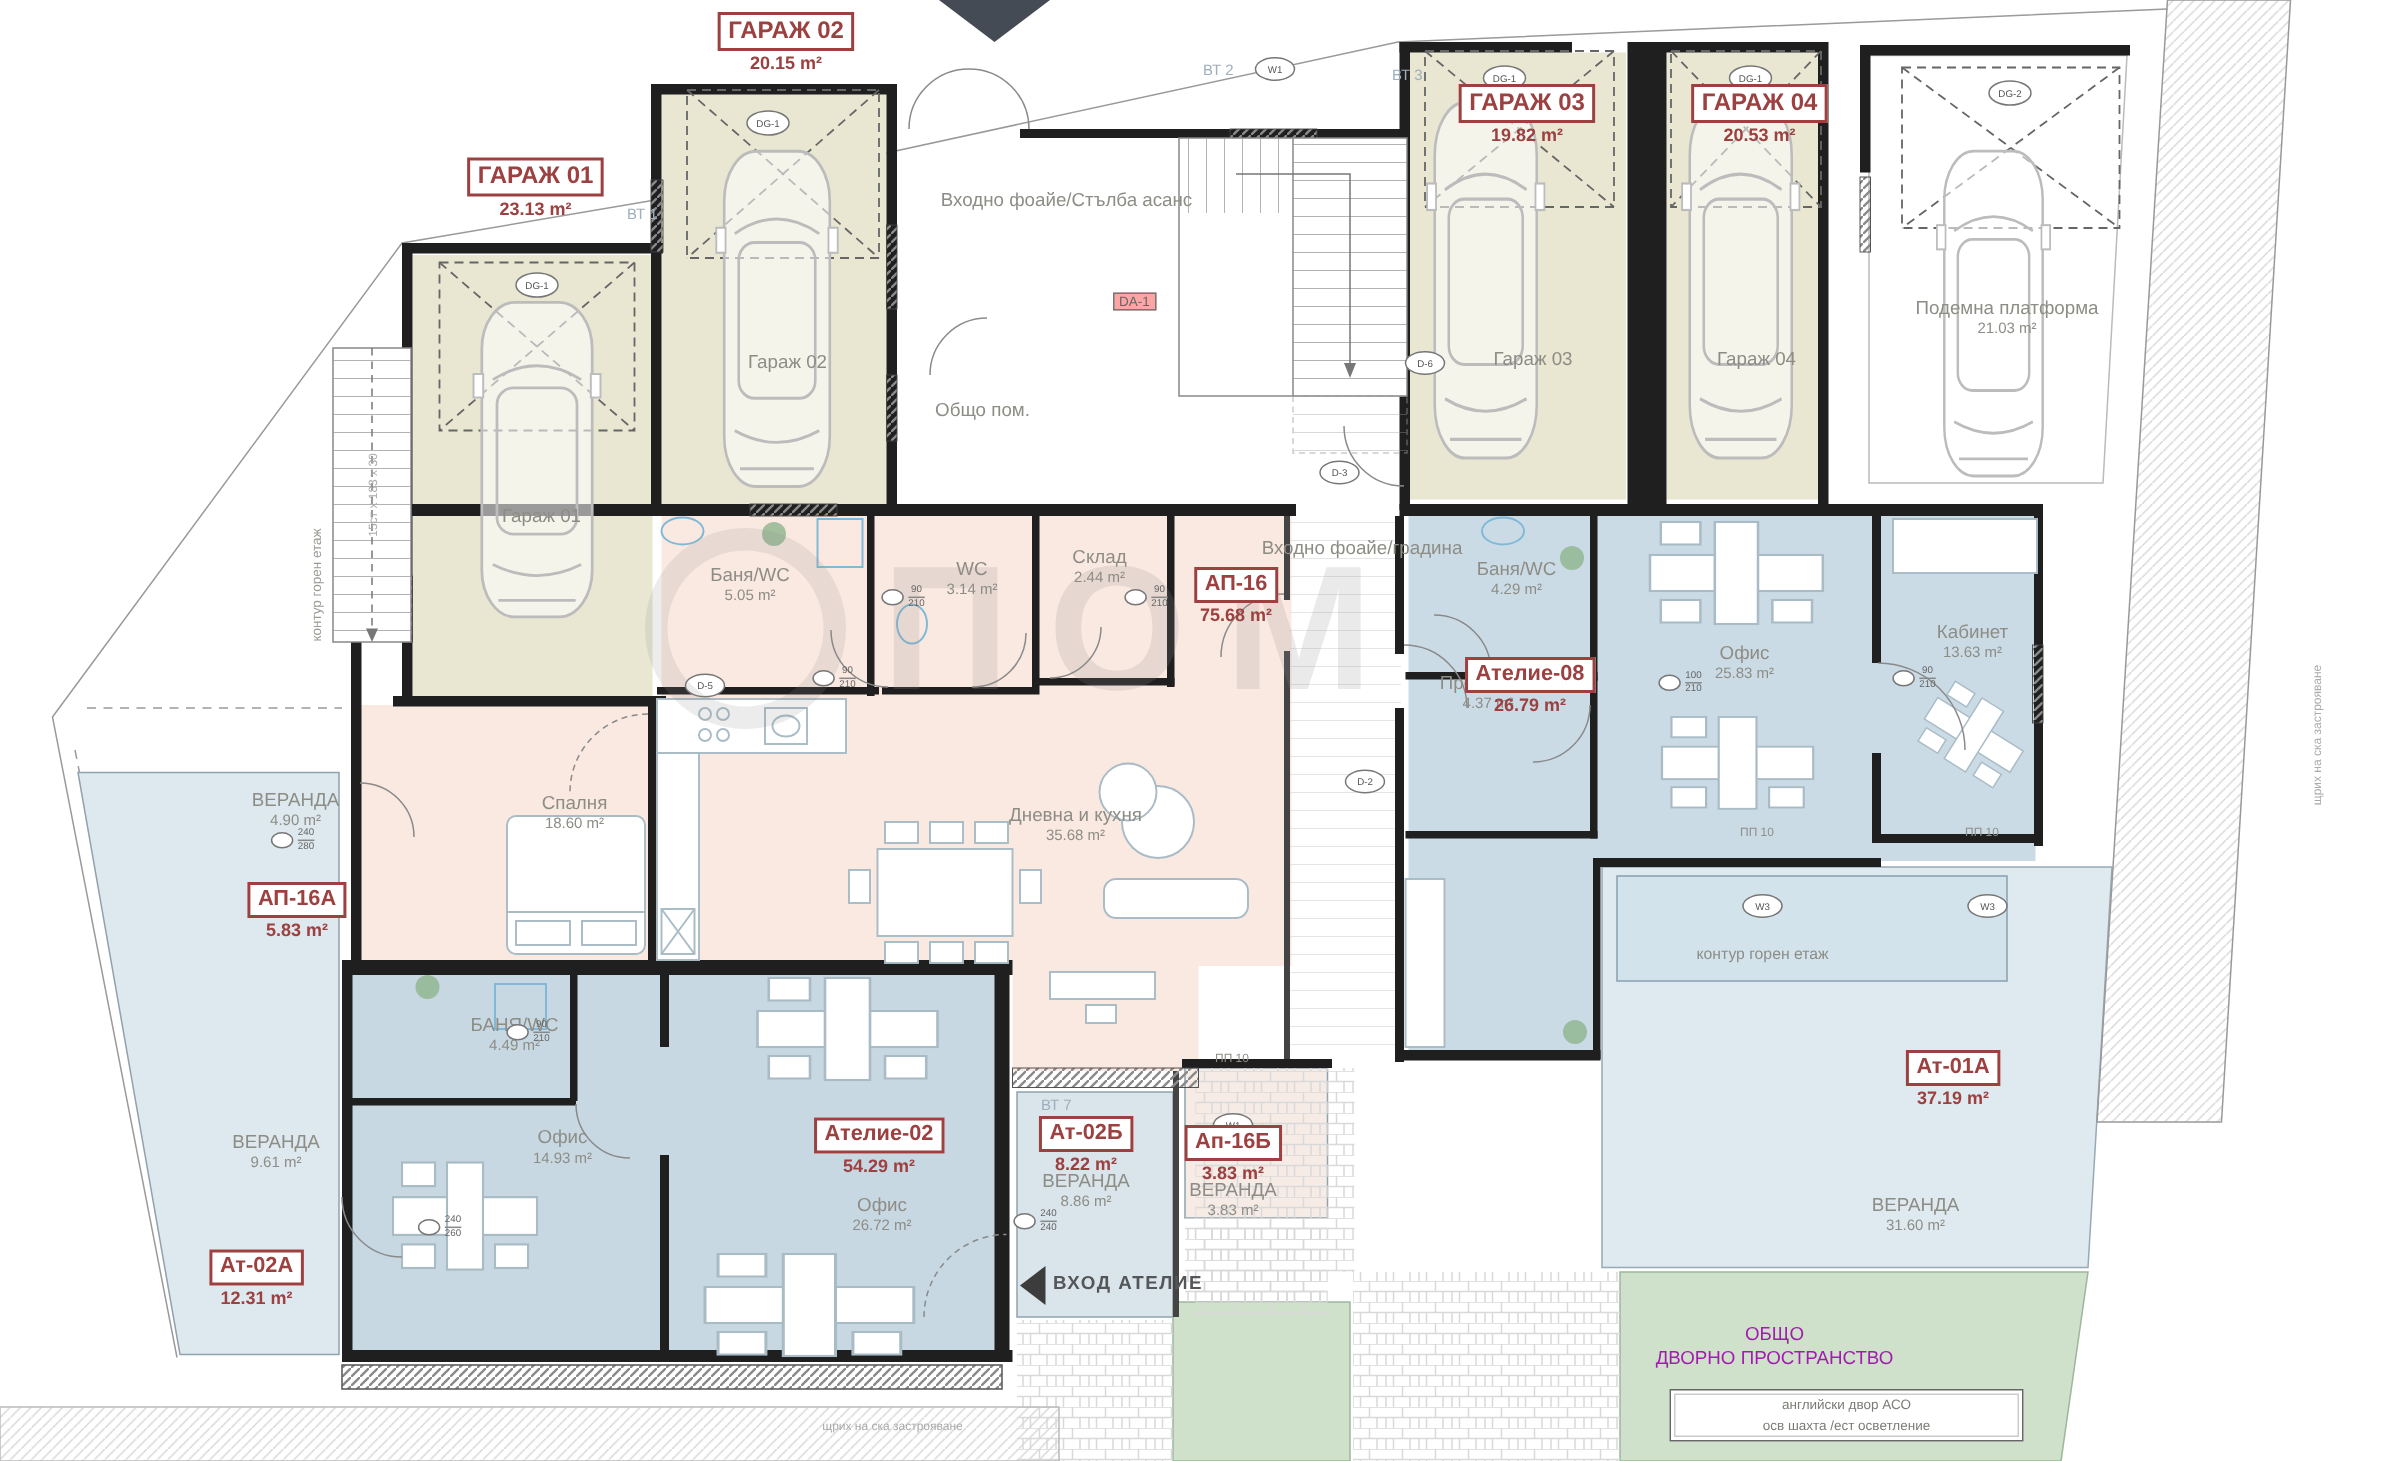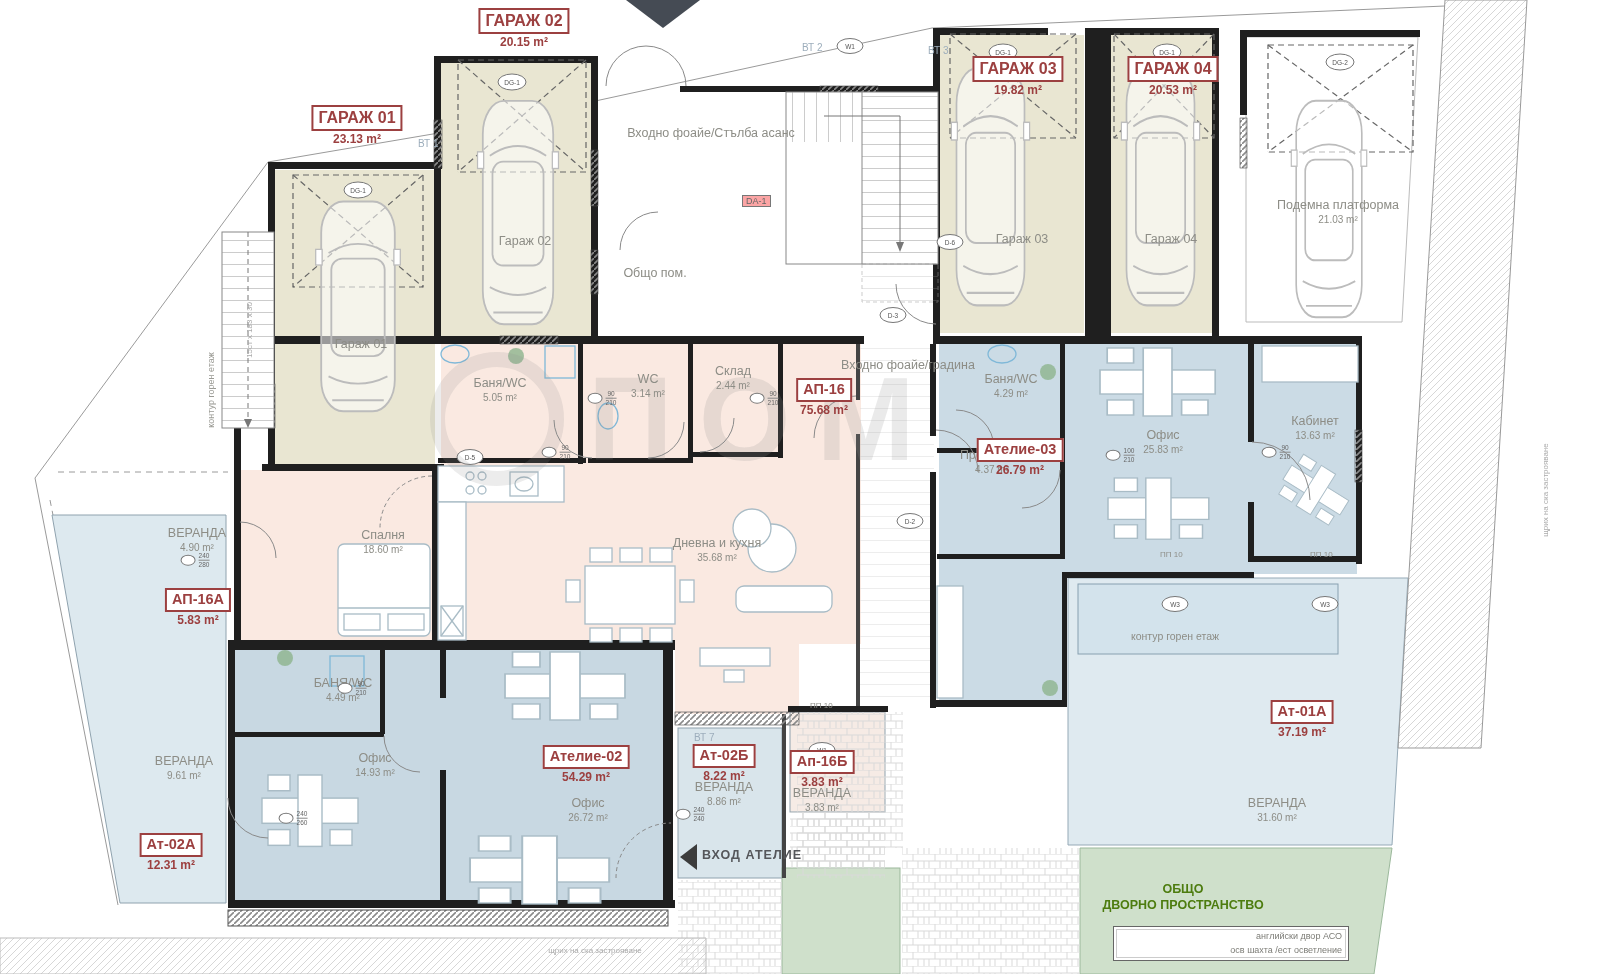--- a/index.html
+++ b/index.html
@@ -14,27 +14,27 @@
         font-weight:bold;font-size:14.5px;color:#9c4040;line-height:1.35}
   .uarea{font-weight:bold;font-size:12px;color:#9c4040;margin-top:1px}
   .big .ubox{font-size:16px}
   .vert{position:absolute;transform:translate(-50%,-50%) rotate(-90deg);color:#9a9a94;
         font-size:9px;white-space:nowrap;z-index:10}
   .small{font-size:8px;color:#aaa}
   .vt{position:absolute;color:#9daebc;font-size:10px;z-index:10;white-space:nowrap}
   .pp{position:absolute;color:#8f8f89;font-size:8px;z-index:10;white-space:nowrap}
   .dabox{position:absolute;border:1px solid #777;color:#666;font-size:9px;padding:0 3px;
          background:#fca5a5;z-index:10;white-space:nowrap}
-  .green{color:#4d7c0f;font-weight:bold;font-size:12.5px}
+  .green{color:#a21caf;font-weight:normal;font-size:12.5px}
   .vhod{position:absolute;color:#55565a;font-weight:bold;font-size:12.5px;z-index:10;
         letter-spacing:1px;white-space:nowrap}
   .varrow{position:absolute;width:0;height:0;border-top:13px solid transparent;
           border-bottom:13px solid transparent;border-right:17px solid #3c3c3c;z-index:10}
   .engbox{position:absolute;border:1px solid #666;background:#fff;z-index:10;
-          padding:3px 6px;text-align:right;color:#7c7c76;font-size:9px;line-height:1.5;
+          padding:3px 6px;text-align:center;color:#7c7c76;font-size:9px;line-height:1.5;
           box-shadow:inset 0 0 0 2px #fff, inset 0 0 0 3px #ccc}
   .dims{position:absolute;display:flex;align-items:center;gap:3px;z-index:10;
         transform:translate(-50%,-50%)}
   .doval{width:13px;height:9px;border:1px solid #777;border-radius:50%;background:#fff}
   .dcol{display:flex;flex-direction:column;font-size:6.5px;color:#666;line-height:1.2;
         text-align:center}
   .dcol span+span{border-top:1px solid #888}
   .tri{position:absolute;left:626px;top:0;width:0;height:0;z-index:10;
        border-left:37px solid transparent;border-right:37px solid transparent;
        border-top:28px solid #454b54}
@@ -395,21 +395,21 @@
 </div>
 <div class="ulabel big" style="left:1173px;top:56px">
   <div class="ubox">ГАРАЖ 04</div>
   <div class="uarea">20.53 m²</div>
 </div>
 <div class="ulabel" style="left:824px;top:378px">
   <div class="ubox">АП-16</div>
   <div class="uarea">75.68 m²</div>
 </div>
 <div class="ulabel" style="left:1020px;top:438px">
-  <div class="ubox">Ателие-03</div>
+  <div class="ubox">Ателие-08</div>
   <div class="uarea">26.79 m²</div>
 </div>
 <div class="ulabel" style="left:198px;top:588px">
   <div class="ubox">АП-16А</div>
   <div class="uarea">5.83 m²</div>
 </div>
 <div class="ulabel" style="left:171px;top:833px">
   <div class="ubox">Ат-02А</div>
   <div class="uarea">12.31 m²</div>
 </div>

